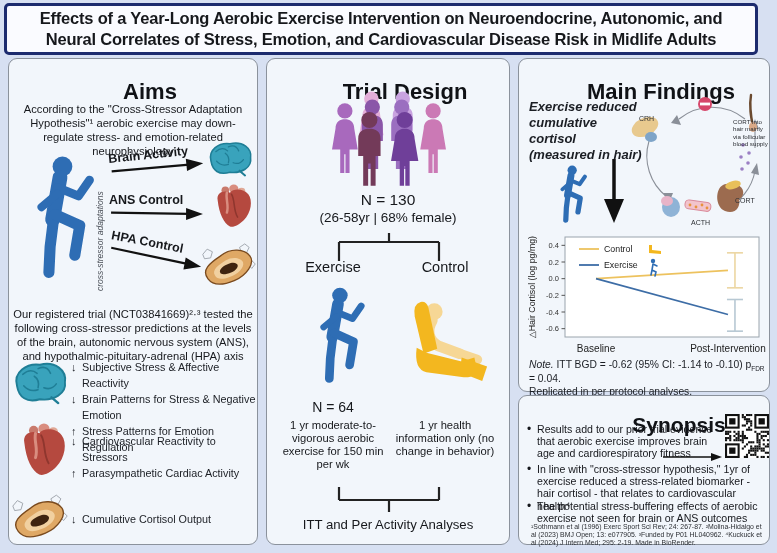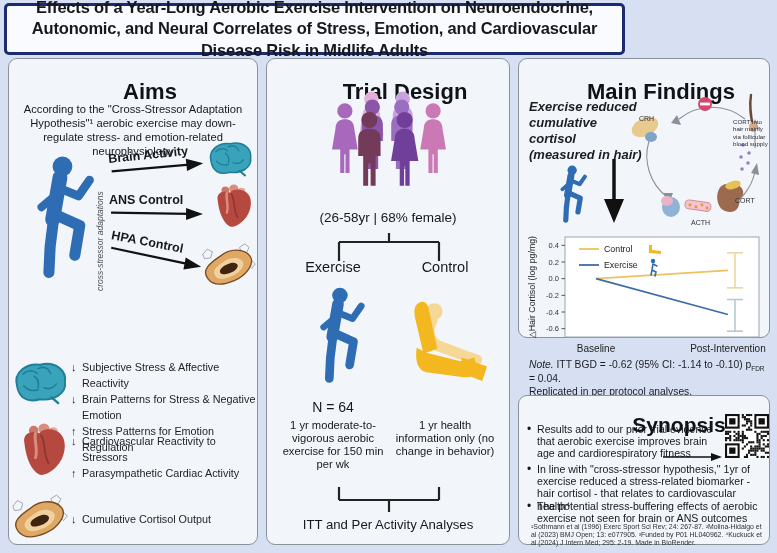--- a/index.html
+++ b/index.html
@@ -1,29 +1,29 @@
 <!DOCTYPE html>
 <html><head>
 <meta charset="utf-8">
 <style>
   html,body{margin:0;padding:0;background:#d7e0f2;}
   *{box-sizing:border-box;}
   .canvas{position:relative;width:777px;height:553px;background:#d7e0f2;overflow:hidden;
     font-family:"Liberation Sans",sans-serif;color:#16181c;}
   
-  .title-bar{position:absolute;left:4px;top:3px;width:621px;height:52px;background:#fafbff;
+  .title-bar{position:absolute;left:4px;top:3px;width:754px;height:52px;background:#fafbff;
     border:3px solid #1c2b6e;border-radius:5px;display:flex;align-items:center;justify-content:center;}
   .title-text{font-size:16.5px;font-weight:bold;text-align:center;line-height:1.28;letter-spacing:-0.2px;padding:0 10px;}
   
   .panel{position:absolute;background:#f2f6fb;border:1.5px solid #8b929c;border-radius:9px;}
   .panel h2{margin:17px;position:absolute;top:3px;left:0;width:100%;text-align:center;
     font-size:22px;font-weight:bold;color:#101216;}
   #aims-panel{left:8px;top:58px;width:250px;height:487px;}
   #trial-panel{left:266px;top:58px;width:244px;height:487px;}
-  #findings-panel{left:518px;top:58px;width:252px;height:280px;}
+  #findings-panel{left:518px;top:58px;width:252px;height:334px;}
   #synopsis-panel{left:518px;top:395px;width:252px;height:150px;}
   
   .aims-intro{position:absolute;top:33px;left:5px;right:5px;font-size:11.2px;line-height:1.24;text-align:center;}
   .aims-fig{position:absolute;top:80px;left:0;width:250px;height:156px;}
   .runner-big{position:absolute;left:14px;top:4px;width:74px;height:148px;color:#2e6db4;}
   .vlabel{position:absolute;left:86px;top:8px;height:144px;writing-mode:vertical-rl;transform:rotate(180deg);
     font-size:8.5px;font-style:italic;color:#4a4f57;display:flex;align-items:center;}
   .arrow-row{position:absolute;width:96px;text-align:left;}
   .arrow-row .alabel{font-size:12.5px;font-weight:bold;display:block;margin-bottom:-1px;}
   #arrow-row-1{left:100px;top:8px;transform:rotate(-6deg);}
@@ -170,20 +170,21 @@
       <svg class="brain-sm" viewBox="0 0 60 48">
           <use href="#sym-brain"></use>
         </svg>
       <svg class="heart-sm" viewBox="0 0 60 64">
           <use href="#sym-heart"></use>
         </svg>
       <svg class="adrenal-sm" viewBox="0 0 64 54">
           <use href="#sym-adrenal"></use>
         </svg>
     </div>
+    <p class="aims-trial-text">Our registered trial (NCT03841669)²·³ tested the following cross-stressor predictions at the levels of the brain, autonomic nervous system (ANS), and hypothalmic-pituitary-adrenal (HPA) axis</p>
 
     <div class="pred-group" id="pred-brain">
       <svg class="pred-icon" viewBox="0 0 60 48">
           <use href="#sym-brain"></use>
         </svg>
       <ul class="pred-list">
         <li>
             <span class="dir">↓</span>
             <span>Subjective Stress &amp; Affective Reactivity</span>
           </li>
@@ -230,20 +231,21 @@
     <svg class="people" viewBox="0 0 130 102">
       <use href="#sym-woman" x="30" y="0" width="34" height="70" fill="#e3aed8"></use>
       <use href="#sym-man" x="62" y="0" width="34" height="70" fill="#c9a3e0"></use>
       <use href="#sym-woman" x="2" y="12" width="36" height="74" fill="#a869bd"></use>
       <use href="#sym-man" x="30" y="8" width="36" height="74" fill="#8a56a8"></use>
       <use href="#sym-man" x="60" y="8" width="36" height="74" fill="#9b6fc0"></use>
       <use href="#sym-woman" x="92" y="12" width="36" height="74" fill="#cb79b5"></use>
       <use href="#sym-man" x="26" y="20" width="38" height="80" fill="#733a59"></use>
       <use href="#sym-woman" x="62" y="20" width="38" height="80" fill="#6f3f99"></use>
     </svg>
+    <div class="n-total">N = 130</div>
     <div class="n-detail">(26-58yr | 68% female)</div>
     <svg class="bracket" id="bracket-top" width="150" height="30" viewBox="0 0 150 30">
       <path d="M75,0 V9 M25,9 H125 M25,9 V28 M125,9 V28" stroke="#222" stroke-width="2.2" fill="none"></path>
     </svg>
     <div class="grp-label" id="grp-ex-label">Exercise</div>
     <div class="grp-label" id="grp-ctrl-label">Control</div>
     <svg class="runner-trial" viewBox="0 0 60 100">
         <use href="#sym-runner"></use>
       </svg>
     <svg class="recliner" viewBox="0 0 90 90">

